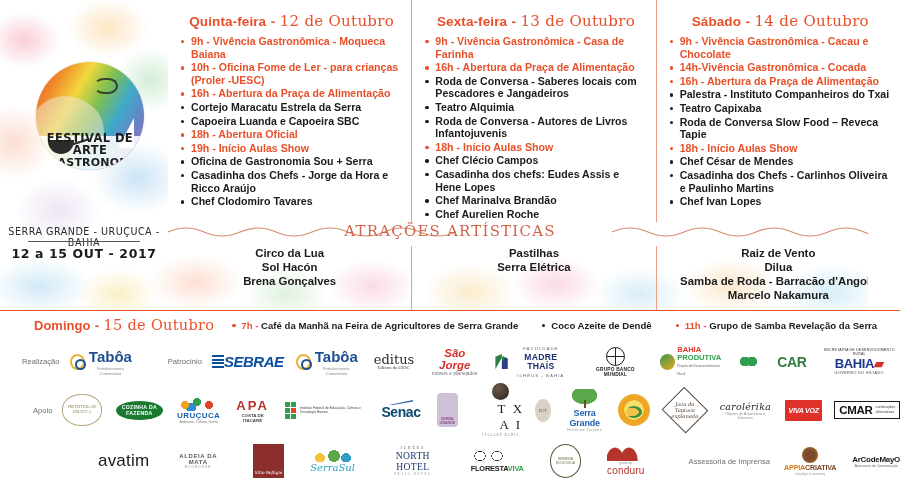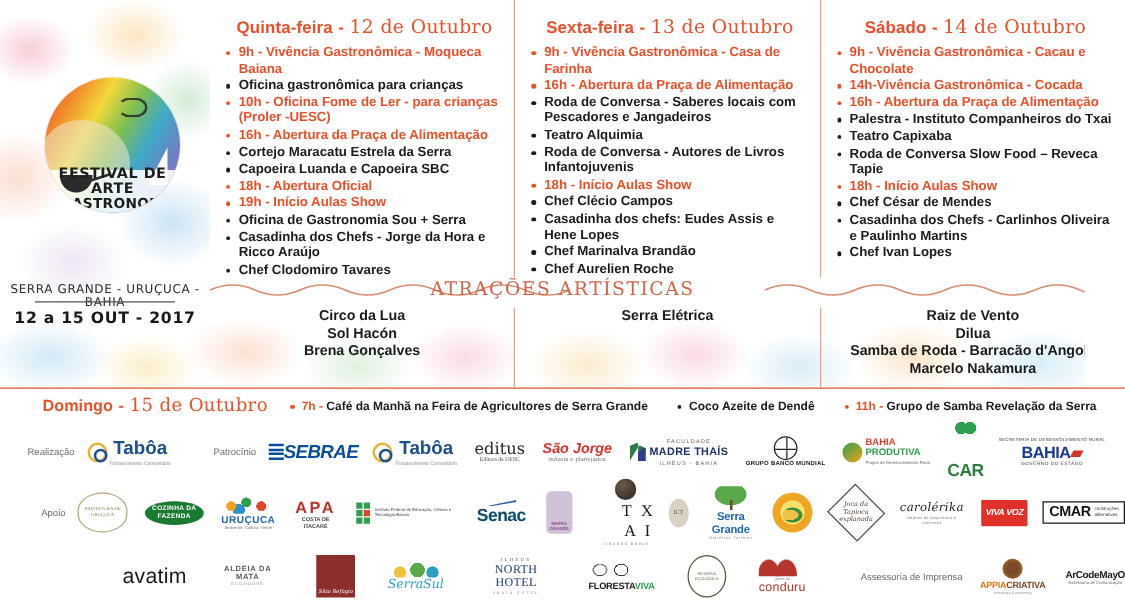--- a/index.html
+++ b/index.html
@@ -183,21 +183,21 @@
   .lg-bm .globe{width:17px;height:17px;border-radius:50%;border:1.4px solid #222;margin:0 auto;position:relative;}
   .lg-bm .globe:before{content:"";position:absolute;left:50%;top:0;width:1px;height:100%;background:#222;}
   .lg-bm .globe:after{content:"";position:absolute;top:50%;left:0;height:1px;width:100%;background:#222;}
   .lg-bm .tx{font-family:"Liberation Sans", sans-serif;font-weight:700;font-size:4.8px;color:#1a1a1a;letter-spacing:.2px;margin-top:1px;}
   .lg-bp{display:flex;align-items:center;gap:2px;}
   .lg-bp .ic{width:16px;height:16px;border-radius:50%;background:linear-gradient(140deg,#2f9e4f,#f2a31a);}
   .lg-bp .tx{line-height:8px;text-align:left;}
   .lg-bp .a{font-family:"Liberation Sans", sans-serif;font-weight:700;font-size:7.6px;color:#e03c2d;}
   .lg-bp .b{font-family:"Liberation Sans", sans-serif;font-weight:700;font-size:7.6px;color:#2f9e4f;}
   .lg-bp .c{font-family:"Liberation Sans", sans-serif;font-size:3.4px;color:#666;}
-  .lg-car{display:flex;align-items:center;gap:20px;flex-direction:column;}
+  .lg-car{display:flex;align-items:center;gap:20px;}
   .lg-car .dots{width:17px;height:11px;background:
      radial-gradient(circle 5px at 5px 5.5px,#2f9e4f 98%,transparent),
      radial-gradient(circle 5px at 12px 5.5px,#2f9e4f 98%,transparent);}
   .lg-car .tx{font-family:"Liberation Sans", sans-serif;font-weight:700;font-size:14px;color:#2f7d3e;letter-spacing:-.4px;}
   .lg-bahia .top{font-family:"Liberation Sans", sans-serif;font-size:3.6px;color:#333;letter-spacing:.2px;}
   .lg-bahia .m{font-family:"Liberation Sans", sans-serif;font-weight:700;font-size:13px;color:#1b3a8f;letter-spacing:-.4px;}
   .lg-bahia .m em{font-style:normal;color:#d6322c;}
   .lg-bahia .sub{font-family:"Liberation Sans", sans-serif;font-size:3.8px;color:#444;letter-spacing:.4px;}
 
   .lg-pref{width:52px;height:30px;border-radius:50%/46%;border:1px solid #b8a77e;display:flex;align-items:center;justify-content:center;}
@@ -309,21 +309,20 @@
   <div class="cols">
 
     <div class="col">
       <div class="col-head">
         <span class="dow">Quinta-feira</span>
         <span class="dash">-</span>
         <span class="dt">12 de Outubro</span>
       </div>
       <ul class="evlist">
         <li class="hl">9h - Vivência Gastronômica - Moqueca Baiana</li>
-        <li>Oficina gastronômica para crianças</li>
         <li class="hl">10h - Oficina Fome de Ler - para crianças (Proler -UESC)</li>
         <li class="hl">16h - Abertura da Praça de Alimentação</li>
         <li>Cortejo Maracatu Estrela da Serra</li>
         <li>Capoeira Luanda e Capoeira SBC</li>
         <li class="hl">18h - Abertura Oficial</li>
         <li class="hl">19h -  Início Aulas Show</li>
         <li>Oficina de Gastronomia Sou + Serra</li>
         <li>Casadinha dos Chefs - Jorge da Hora e Ricco Araújo</li>
         <li>Chef Clodomiro Tavares</li>
       </ul>
@@ -377,20 +376,21 @@
       <path d="M444 12 Q 462 4 480 12 T 516 12 T 552 12 T 588 12 T 624 12 T 660 12 T 696 12 T 732 12" fill="none" stroke="#d98d70" stroke-width="1.2"></path>
     </svg>
     <div class="att-title">ATRAÇÕES ARTÍSTICAS</div>
     <div class="att-cols">
       <div class="att-col">
         <div>Circo da Lua</div>
         <div>Sol Hacón</div>
         <div>Brena Gonçalves</div>
       </div>
       <div class="att-col">
+        <div>Pastilhas</div>
         <div>Serra Elétrica</div>
       </div>
       <div class="att-col">
         <div>Raiz de Vento</div>
         <div>Dilua</div>
         <div>Samba de Roda - Barracão d'Angola</div>
         <div>Marcelo Nakamura</div>
       </div>
     </div>
   </div>

